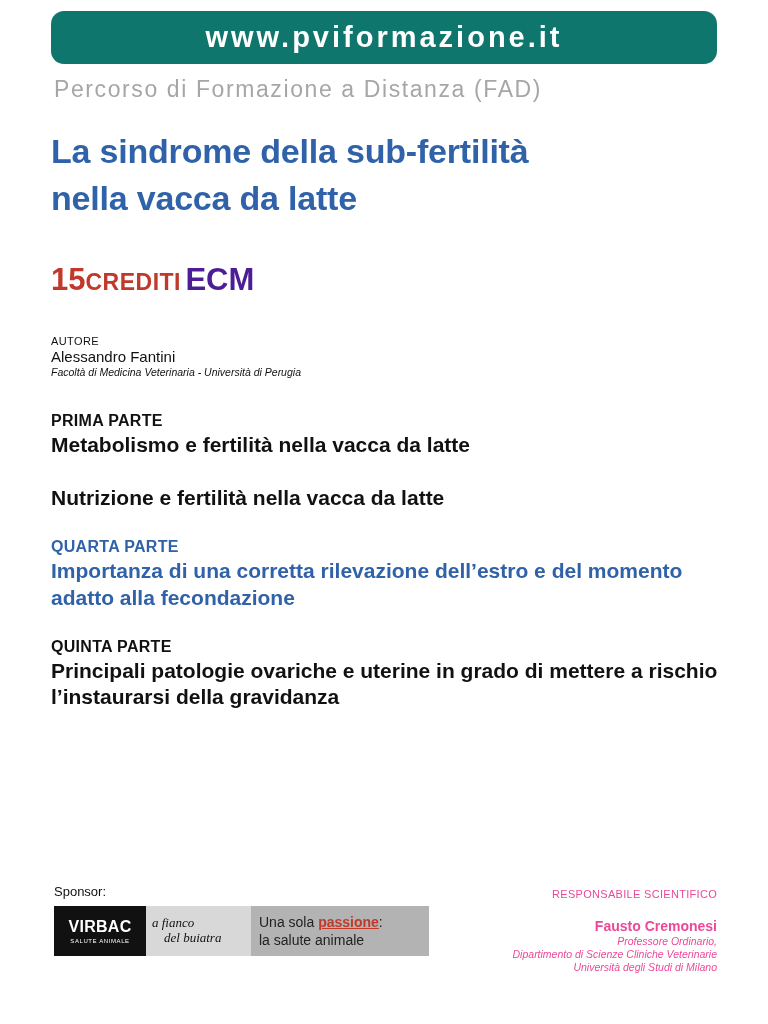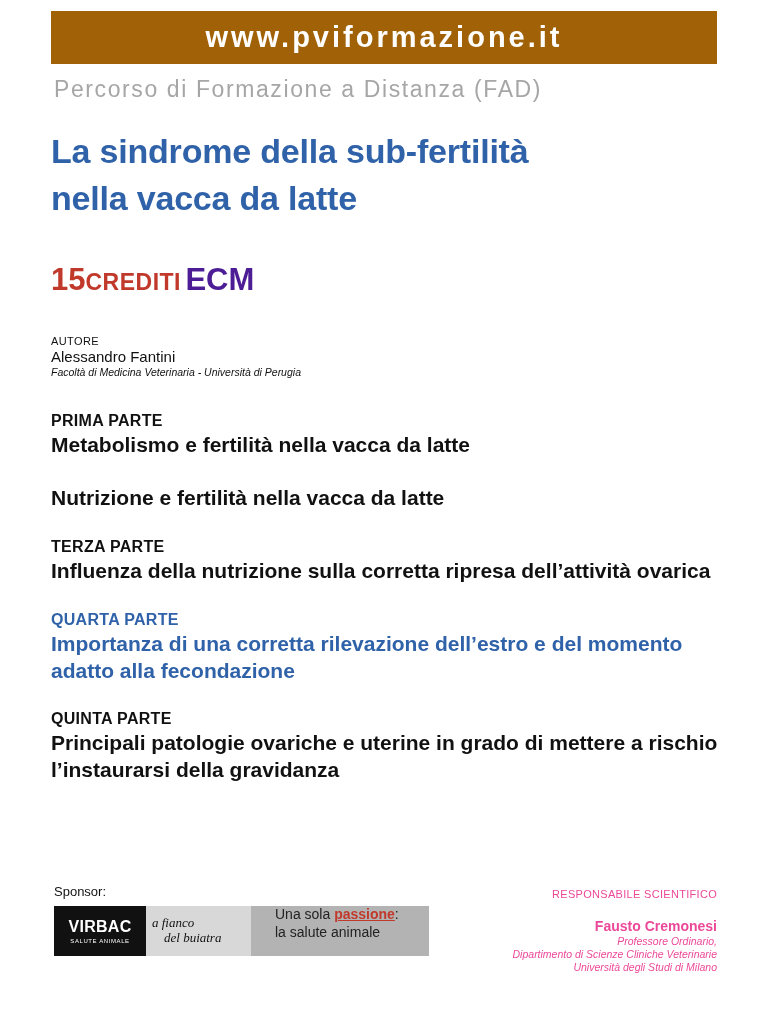--- a/index.html
+++ b/index.html
@@ -21,24 +21,25 @@
     background: #ffffff;
   }
 
   
   .header-band {
     position: absolute;
     left: 51px;
     top: 11px;
     width: 666px;
     height: 53px;
-    background: #a16207;
+    background: #0f766e;
     display: flex;
     align-items: center;
     justify-content: center;
+    border-radius: 13px;
   }
   .header-band .site {
     color: #ffffff;
     font-size: 29px;
     font-weight: bold;
     letter-spacing: 3.0px;
     font-family: "Liberation Sans", sans-serif;
   }
 
   .subheader {
@@ -183,21 +184,22 @@
     padding-left: 6px;
     box-sizing: border-box;
   }
   .sponsor-mid .l2 { padding-left: 12px; }
   .sponsor-right {
     flex: 1;
     background: #b3b3b3;
     color: #222;
     display: flex;
     flex-direction: column;
-    padding-left: 24px;
+    justify-content: center;
+    padding-left: 8px;
     box-sizing: border-box;
     font-size: 14px;
   }
   .sponsor-right .r1 { margin-bottom: 2px; }
   .sponsor-right .hl {
     color: #c0392b;
     font-weight: bold;
     text-decoration: underline;
   }
 
@@ -255,24 +257,20 @@
 
     <div class="part">
       <div class="part-label">PRIMA PARTE</div>
       <div class="part-title">Metabolismo e fertilità nella vacca da latte</div>
     </div>
 
     <div class="part">
       <div class="part-title">Nutrizione e fertilità nella vacca da latte</div>
     </div>
 
-    <div class="part">
-      <div class="part-label">TERZA PARTE</div>
-      <div class="part-title">Influenza della nutrizione sulla corretta ripresa dell’attività ovarica</div>
-    </div>
 
     <div class="part highlight">
       <div class="part-label">QUARTA PARTE</div>
       <div class="part-title">Importanza di una corretta rilevazione dell’estro e del momento adatto alla fecondazione</div>
     </div>
 
     <div class="part">
       <div class="part-label">QUINTA PARTE</div>
       <div class="part-title">Principali patologie ovariche e uterine in grado di mettere a rischio l’instaurarsi della gravidanza</div>
     </div>

